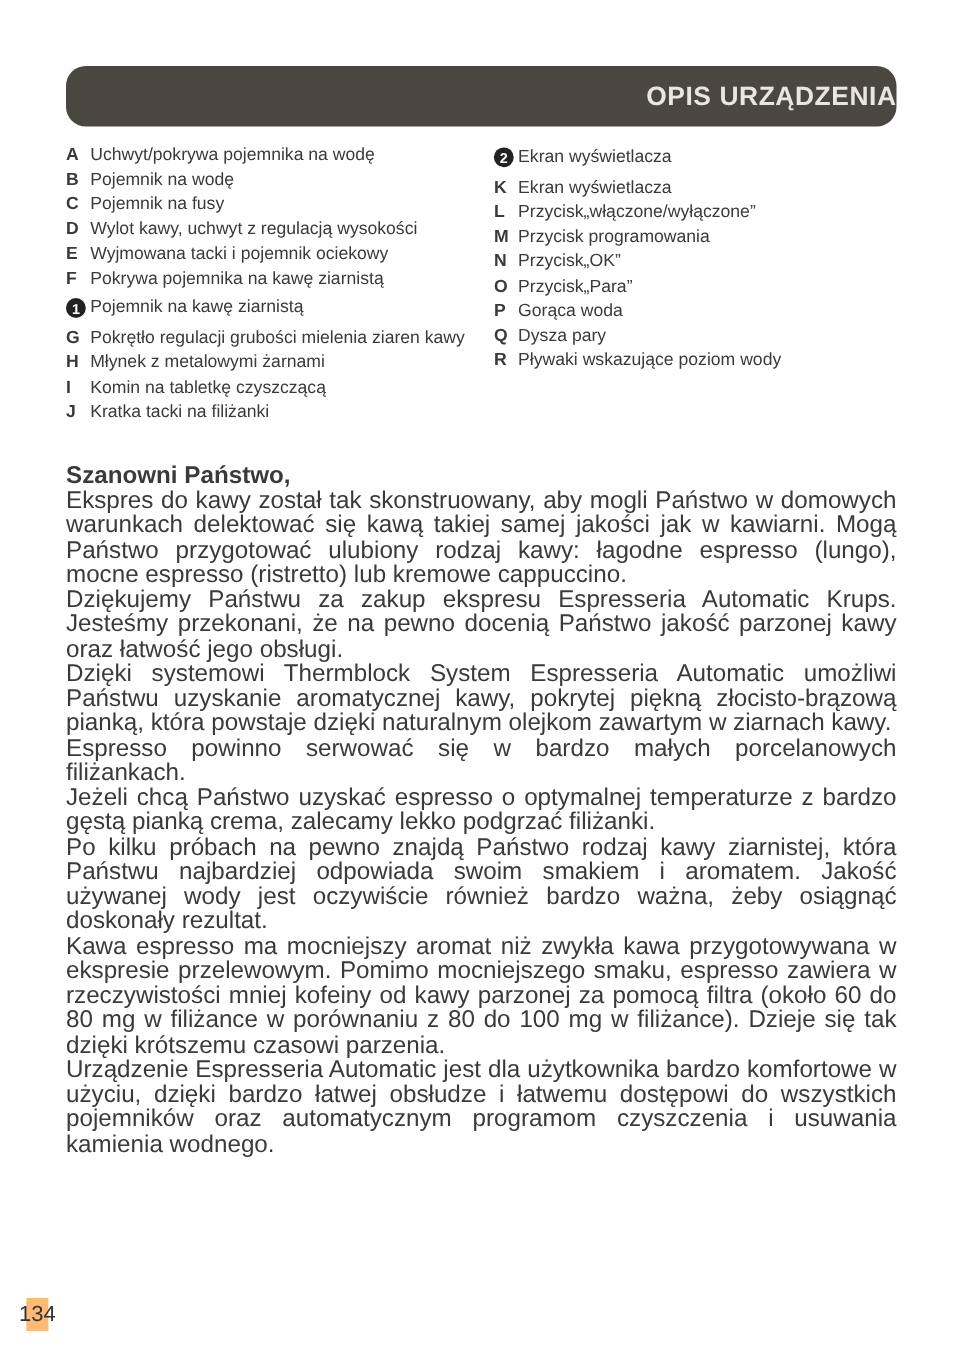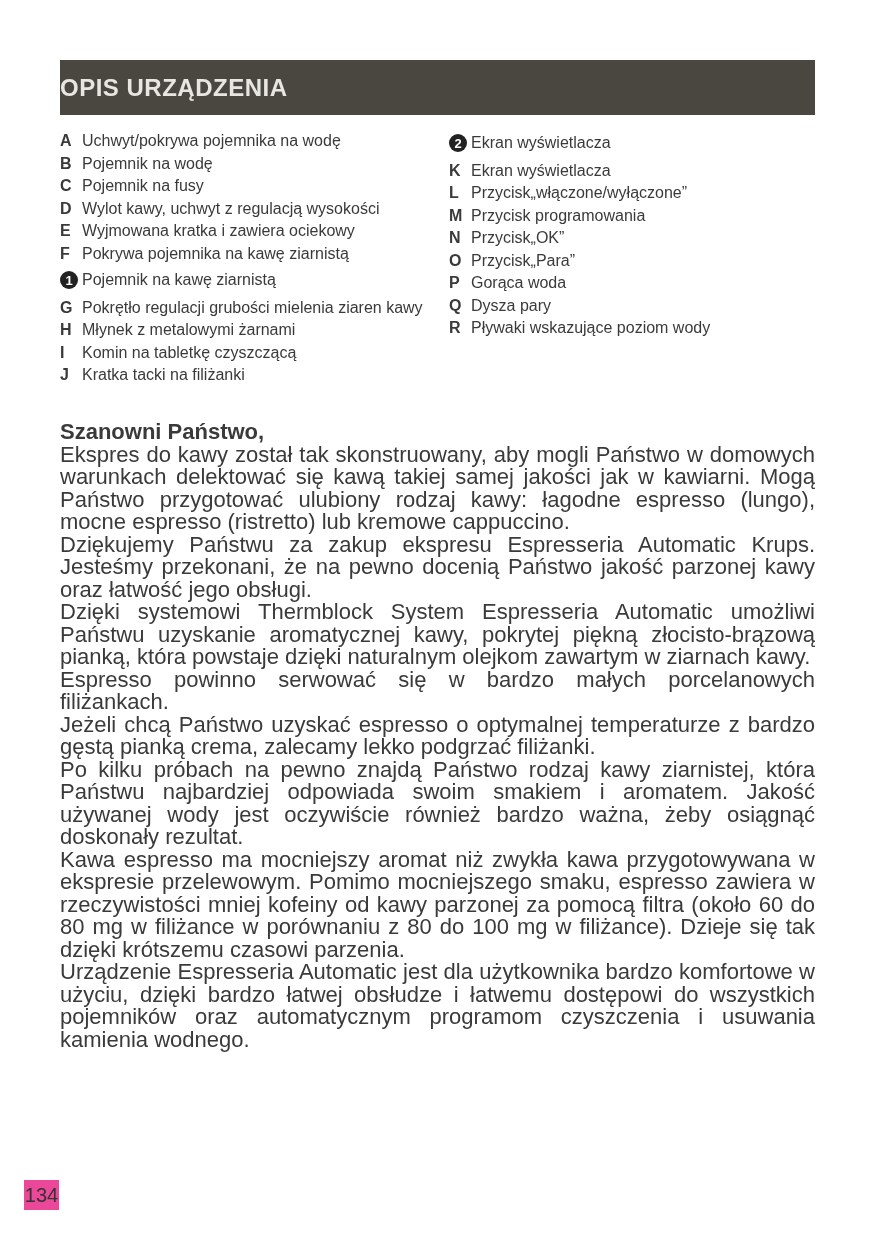--- a/index.html
+++ b/index.html
@@ -2,21 +2,21 @@
 <html><head>
 <meta charset="utf-8">
 <style>
   html, body { margin:0; padding:0; }
   body {
     width:875px; height:1241px; background:#ffffff; position:relative; overflow:hidden;
     font-family:"Liberation Sans", "DejaVu Sans", sans-serif; color:#3a3a3a;
   }
   .header {
     position:absolute; left:60px; top:60px; width:755px; height:55px;
-    background:#4a4740; display:flex; align-items:center; justify-content:flex-start;
+    background:#4a4740; display:flex; align-items:center; justify-content:flex-end;border-radius:18px;
   }
   .header h1 {
     margin:0; color:#e8e6e0; font-size:24px; font-weight:bold; letter-spacing:0.5px;
     font-family:"Liberation Sans Narrow","Liberation Sans", sans-serif;
   }
   .col { position:absolute; font-size:16px; line-height:22.5px; }
   .col-left { left:60px; top:130px; width:365px; }
   .col-right { left:449px; top:132px; width:360px; }
   .item { display:flex; align-items:flex-start; }
   .letter { width:22px; flex:none; font-weight:bold; color:#3a3a3a; }
@@ -30,22 +30,22 @@
     margin-right:4px; flex:none; line-height:1;
   }
   .body-text {
     position:absolute; left:60px; top:421px; width:755px;
     font-size:22px; line-height:22.5px; text-align:justify;
     font-family:"Liberation Sans Narrow","Liberation Sans", sans-serif; color:#3a3a3a;
   }
   .body-text p { margin:0; }
   .greeting { font-weight:bold; }
   .page-num {
-    position:absolute; left:24px; top:1180px; width:35px; height:30px;
-    background:#ec4899; color:#333; font-size:20px; display:flex; align-items:center; justify-content:center;
+    position:absolute; left:24px; top:1180px; width:20px; height:30px;
+    background:#fdba74; color:#333; font-size:20px; display:flex; align-items:center; justify-content:center;
   }
 </style>
 </head>
 <body>
 
 <div class="header">
   <h1>OPIS URZĄDZENIA</h1>
 </div>
 
 <div class="col col-left">
@@ -60,21 +60,21 @@
   <div class="item">
       <span class="letter">C</span>
       <span class="label">Pojemnik na fusy</span>
     </div>
   <div class="item">
       <span class="letter">D</span>
       <span class="label">Wylot kawy, uchwyt z regulacją wysokości</span>
     </div>
   <div class="item">
       <span class="letter">E</span>
-      <span class="label">Wyjmowana kratka i zawiera ociekowy</span>
+      <span class="label">Wyjmowana tacki i pojemnik ociekowy</span>
     </div>
   <div class="item">
       <span class="letter">F</span>
       <span class="label">Pokrywa pojemnika na kawę ziarnistą</span>
     </div>
 
   <div class="section">
     <span class="badge">1</span>
     <span>Pojemnik na kawę ziarnistą</span>
   </div>

